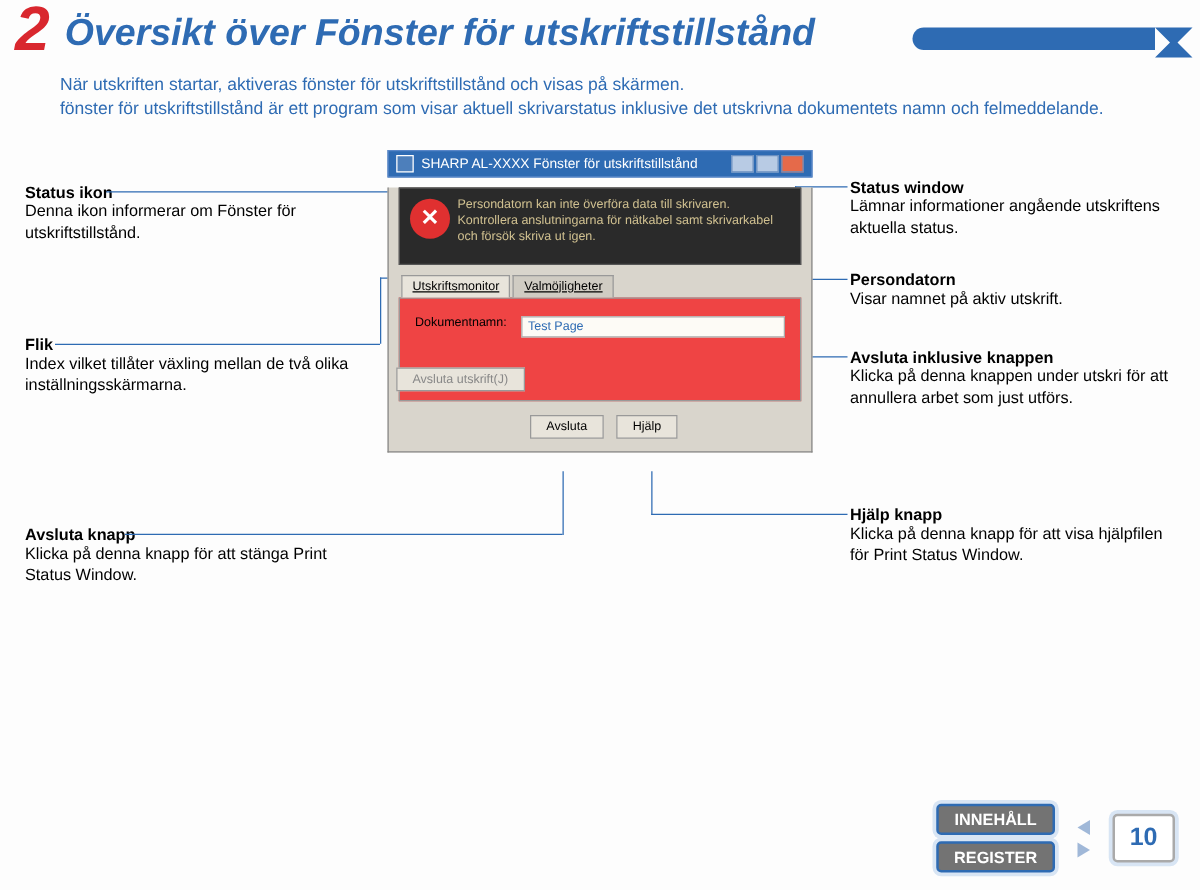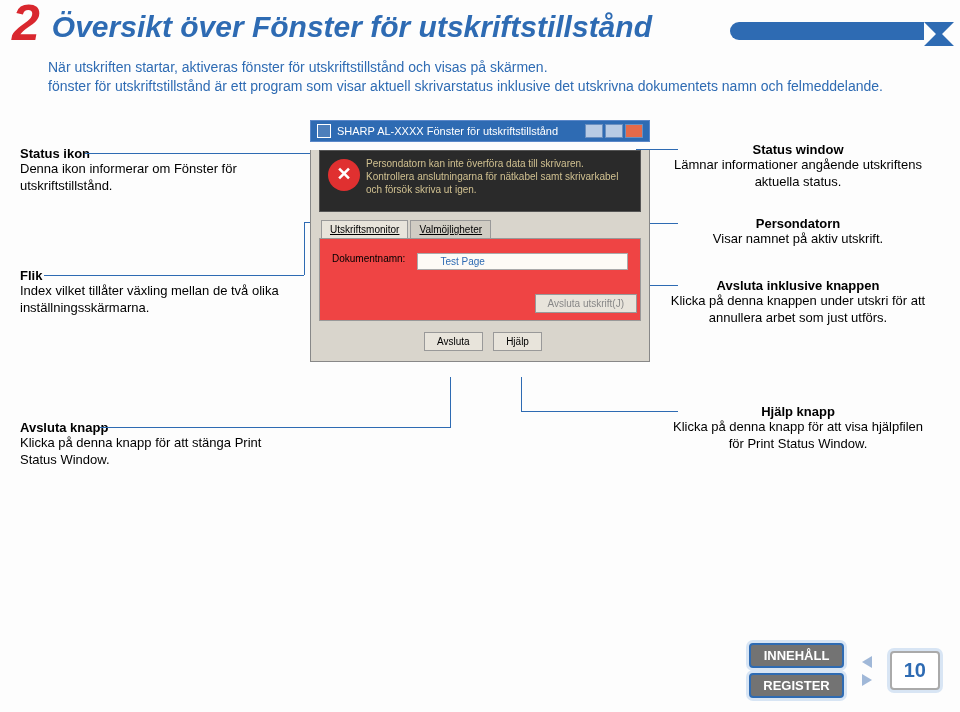--- a/index.html
+++ b/index.html
@@ -56,21 +56,21 @@
 .diagram-area {
   position: relative;
   margin-top: 24px;
   height: 430px;
 }
 .left-col, .right-col {
   position: absolute;
   width: 260px;
 }
 .left-col { left: 20px; }
-.right-col { right: 32px; text-align: center; }
+.right-col { right: 20px; }
 .callout { margin-bottom: 20px; }
 .callout-title { color: #000; font-size: 13px; font-weight: bold; }
 .callout-body { color: #000; font-size: 13px; line-height: 1.3; }
 .center-window {
   position: absolute;
   left: 310px;
   top: 0;
   width: 340px;
 }
 .win-titlebar {
@@ -149,25 +149,24 @@
 }
 .doc-row {
   display: flex;
   font-size: 10px;
   gap: 12px;
 }
 .doc-field {
   flex: 1;
   background: #fdfbf6;
   border: 1px solid #aaa;
-  padding: 2px 22px;
+  padding: 2px 4px;
   color: #2e6bb3;
 }
 .cancel-row {
-  text-align: right;
   padding-right: 12px;
   margin-top: -36px;
   margin-bottom: 12px;
 }
 .win-button {
   display: inline-block;
   background: #e8e4db;
   border: 1px solid #999;
   font-size: 10px;
   padding: 3px 12px;

